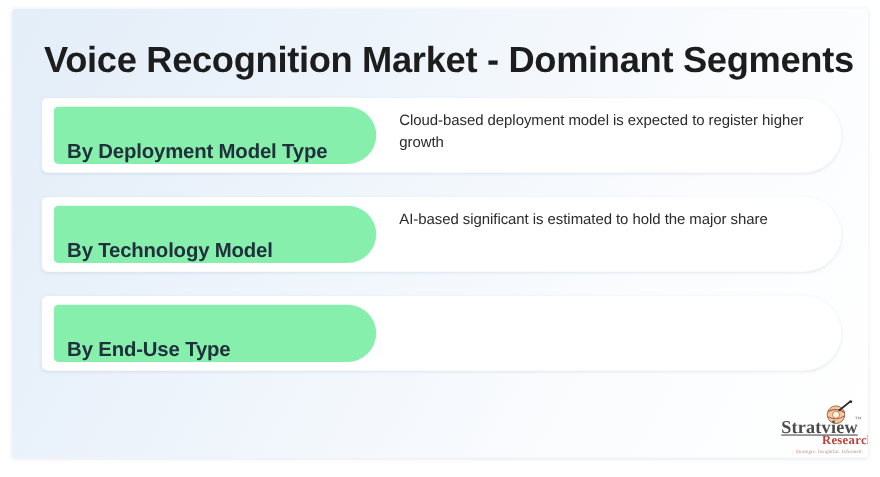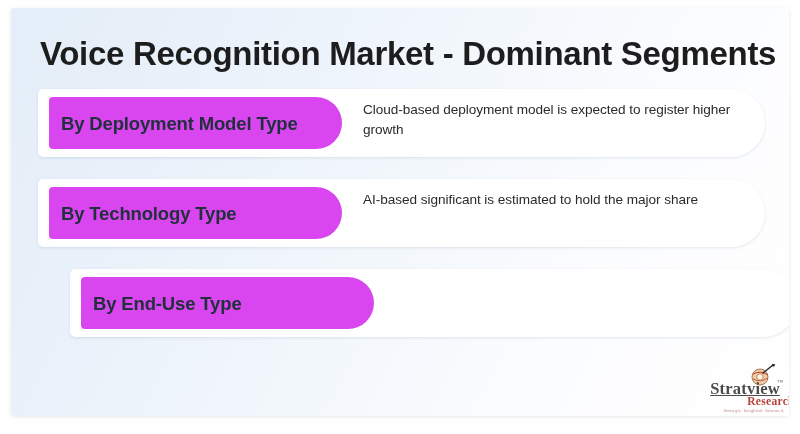--- a/index.html
+++ b/index.html
@@ -45,40 +45,40 @@
     position: absolute;
     left: 27px;
     width: 727px;
     height: 68px;
     background: #ffffff;
     border-radius: 6px 40px 40px 6px;
     box-shadow: 0 1px 3px rgba(125,145,170,0.22);
   }
   #row-0 { top: 81px; }
   #row-1 { top: 171px; }
-  #row-2 { top: 261px; margin-left: 32px; }
+  #row-2 { top: 261px; }
 
   .row-inner {
     position: absolute;
     left: 0;
     top: 0;
     right: 0;
     bottom: 0;
   }
 
   .seg-pill {
     position: absolute;
     left: 11px;
     top: 8px;
     width: 293px;
     height: 52px;
-    background: #d946ef;
+    background: #86efac;
     border-radius: 4px 26px 26px 4px;
     display: flex;
-    align-items: center;
+    align-items: flex-end;
   }
   .seg-label {
     padding-left: 12px;
     padding-right: 14px;
     font-size: 18.5px;
     font-weight: bold;
     color: #21303c;
     line-height: 23px;
     letter-spacing: -0.15px;
   }
@@ -168,21 +168,21 @@
       <div class="seg-pill">
         <div class="seg-label">By Deployment Model Type</div>
       </div>
       <div class="seg-desc">Cloud-based deployment model is expected to register higher growth</div>
     </div>
   </div>
 
   <div class="row" id="row-1">
     <div class="row-inner">
       <div class="seg-pill">
-        <div class="seg-label">By Technology Type</div>
+        <div class="seg-label">By Technology Model</div>
       </div>
       <div class="seg-desc">AI-based significant is estimated to hold the major share</div>
     </div>
   </div>
 
   <div class="row" id="row-2">
     <div class="row-inner">
       <div class="seg-pill">
         <div class="seg-label">By End-Use Type</div>
       </div>

